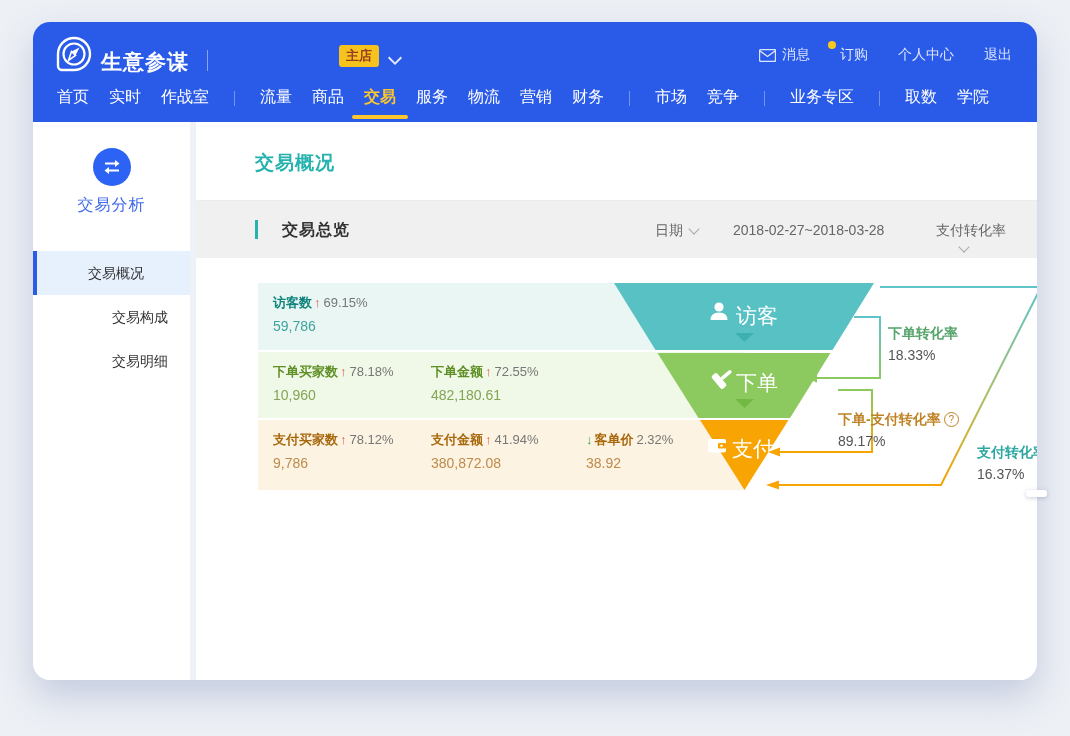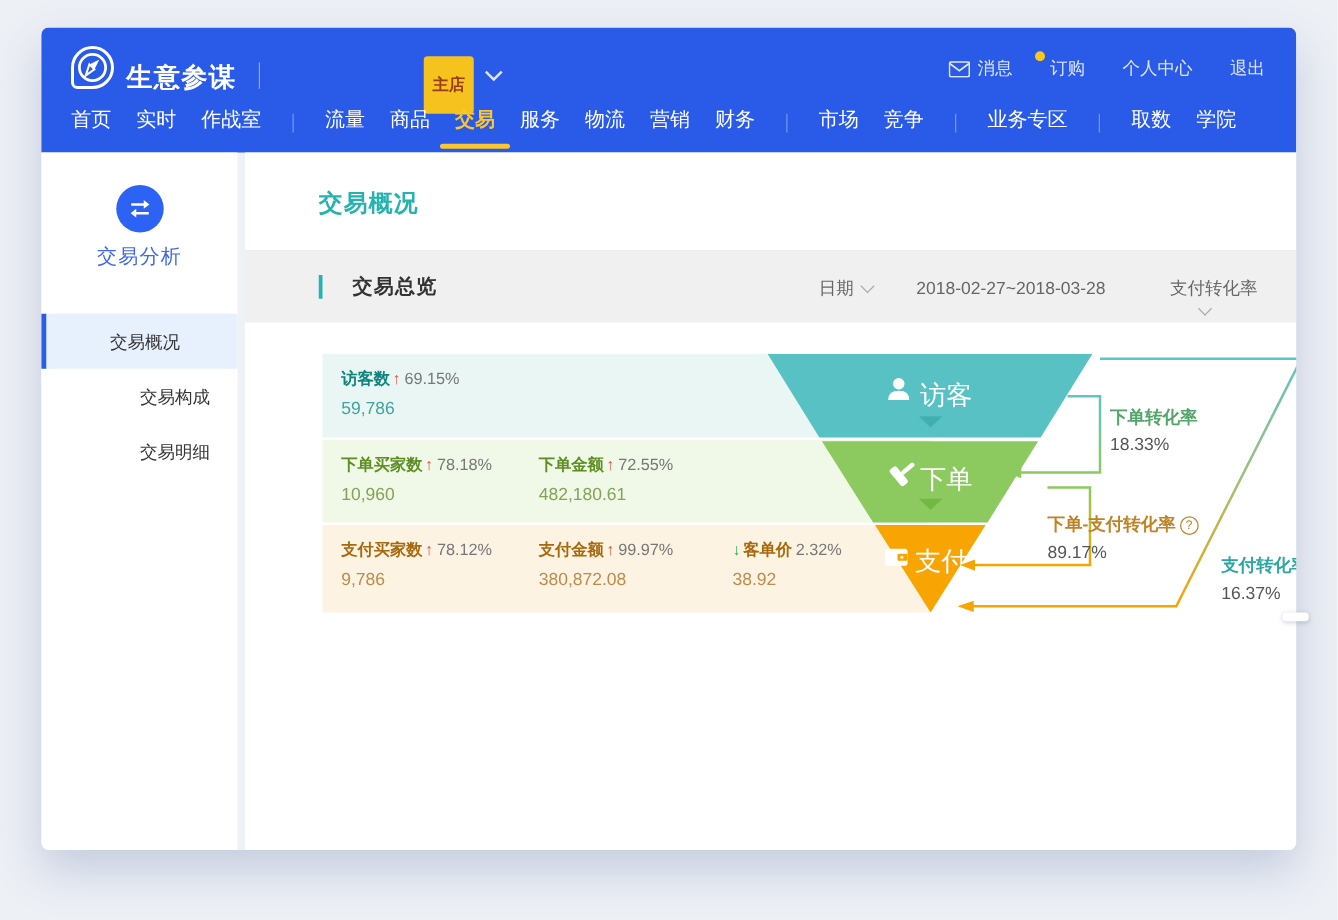--- a/index.html
+++ b/index.html
@@ -3,30 +3,30 @@
 <meta charset="utf-8">
 <style>
   html,body{margin:0;padding:0;}
   body{
     width:1070px;height:736px;position:relative;overflow:hidden;
     background:#edf0f5;
     font-family:"Liberation Sans","DejaVu Sans",sans-serif;
   }
   .window{
     position:absolute;left:33px;top:22px;width:1004px;height:658px;
-    border-radius:6px;overflow:hidden;background:#eef1f6;
+    border-radius:17px;overflow:hidden;background:#eef1f6;
     box-shadow:0 16px 36px rgba(76,94,154,.25);
   }
   
   .topbar{position:absolute;top:0;left:0;right:0;height:100px;background:#2a5ae8;}
   .logo{position:absolute;left:22px;top:13px;width:38px;height:38px;}
   .brand-title{position:absolute;left:68px;top:26px;font-size:21px;font-weight:bold;color:#fff;letter-spacing:1px;}
   .brand-sep{position:absolute;left:174px;top:28px;width:1px;height:21px;background:rgba(255,255,255,.45);}
   .shop-name{position:absolute;left:186px;top:26px;font-size:21px;font-weight:bold;color:#fff;}
-  .shop-badge{position:absolute;left:306px;top:23px;height:22px;line-height:22px;padding:12px 7px;
+  .shop-badge{position:absolute;left:306px;top:23px;height:22px;line-height:22px;padding:0 7px;
     background:#f6c21e;color:#9a3c1f;font-size:13px;font-weight:bold;border-radius:3px;}
   .shop-caret{position:absolute;left:357px;top:31px;width:10px;height:10px;}
   .caret-shape{display:block;width:8px;height:8px;border-right:2px solid rgba(255,255,255,.85);
     border-bottom:2px solid rgba(255,255,255,.85);transform:rotate(45deg);}
   .quick-links{position:absolute;right:25px;top:24px;display:flex;align-items:center;gap:30px;
     color:#dde6ff;font-size:14px;}
   .quick-link{display:flex;align-items:center;gap:6px;cursor:pointer;position:relative;}
   .mail-wrap{position:relative;width:17px;height:13px;}
   .notif-dot{position:absolute;right:-26px;top:-5px;width:8px;height:8px;border-radius:50%;background:#f8c81e;}
   
@@ -210,21 +210,21 @@
 
       <div class="frow pay">
         <div class="metric c0">
           <div class="m-line1">
             <span class="m-label">支付买家数</span><span class="arrow up">↑</span><span class="m-pct">78.12%</span>
           </div>
           <div class="m-value">9,786</div>
         </div>
         <div class="metric c1">
           <div class="m-line1">
-            <span class="m-label">支付金额</span><span class="arrow up">↑</span><span class="m-pct">99.97%</span>
+            <span class="m-label">支付金额</span><span class="arrow up">↑</span><span class="m-pct">41.94%</span>
           </div>
           <div class="m-value">380,872.08</div>
         </div>
         <div class="metric c2">
           <div class="m-line1">
             <span class="arrow down">↓</span><span class="m-label">客单价</span><span class="m-pct">2.32%</span>
           </div>
           <div class="m-value">38.92</div>
         </div>
       </div>

